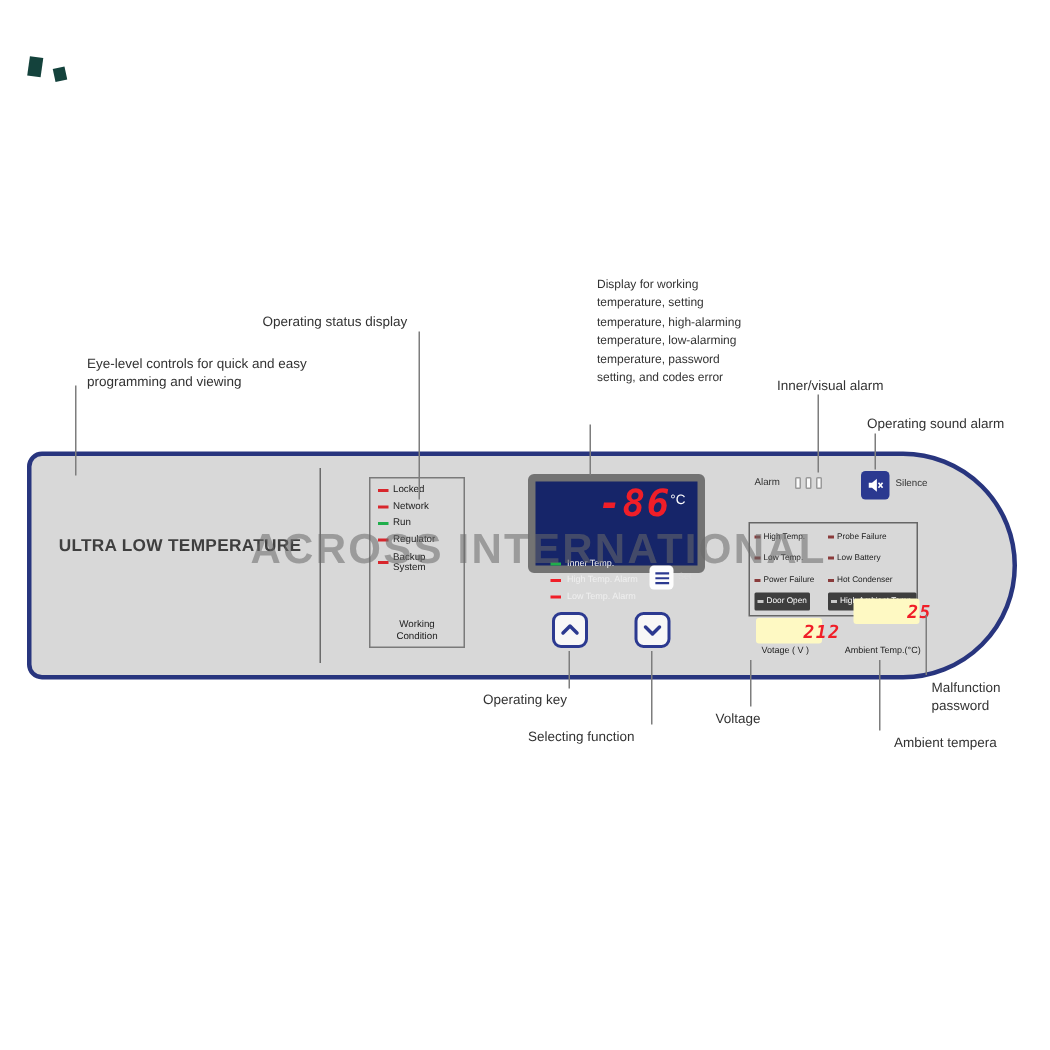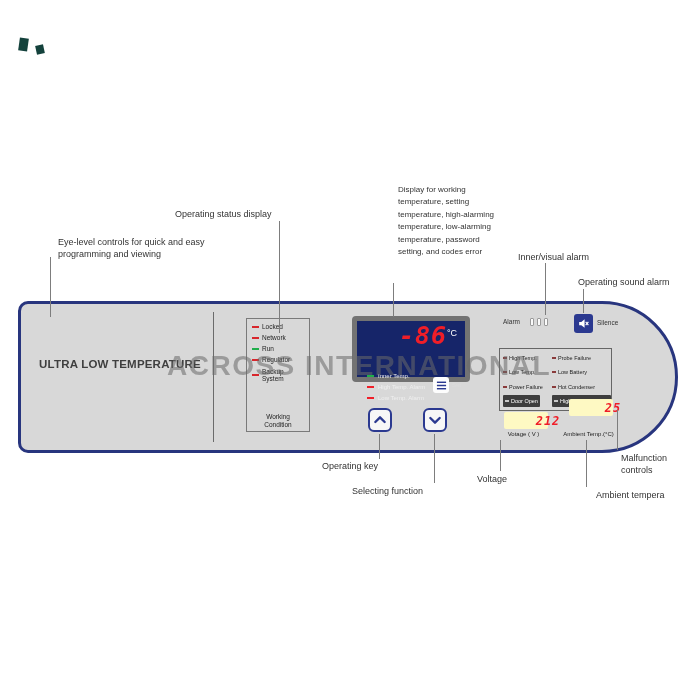--- a/index.html
+++ b/index.html
@@ -122,21 +122,21 @@
 
   <div class="ann eye">Eye-level controls for quick and easy programming and viewing</div>
   <div class="ann op">Operating status display</div>
   <div class="ann disp">Display for working temperature, setting temperature, high-alarming temperature, low-alarming temperature, password setting, and codes error</div>
   <div class="ann audio">Inner/visual alarm</div>
   <div class="ann sil">Operating sound alarm</div>
   <div class="ann adj">Operating key</div>
   <div class="ann sel">Selecting function</div>
   <div class="ann volt">Voltage</div>
   <div class="ann amb">Ambient tempera</div>
-  <div class="ann malf">Malfunction controls</div>
+  <div class="ann malf">Malfunction password</div>
 
   <div class="vl l-eye"></div>
   <div class="vl l-op"></div>
   <div class="vl l-disp"></div>
   <div class="vl l-audio"></div>
   <div class="vl l-sil"></div>
   <div class="vl l-adj"></div>
   <div class="vl l-sel"></div>
   <div class="vl l-volt"></div>
   <div class="vl l-amb"></div>

